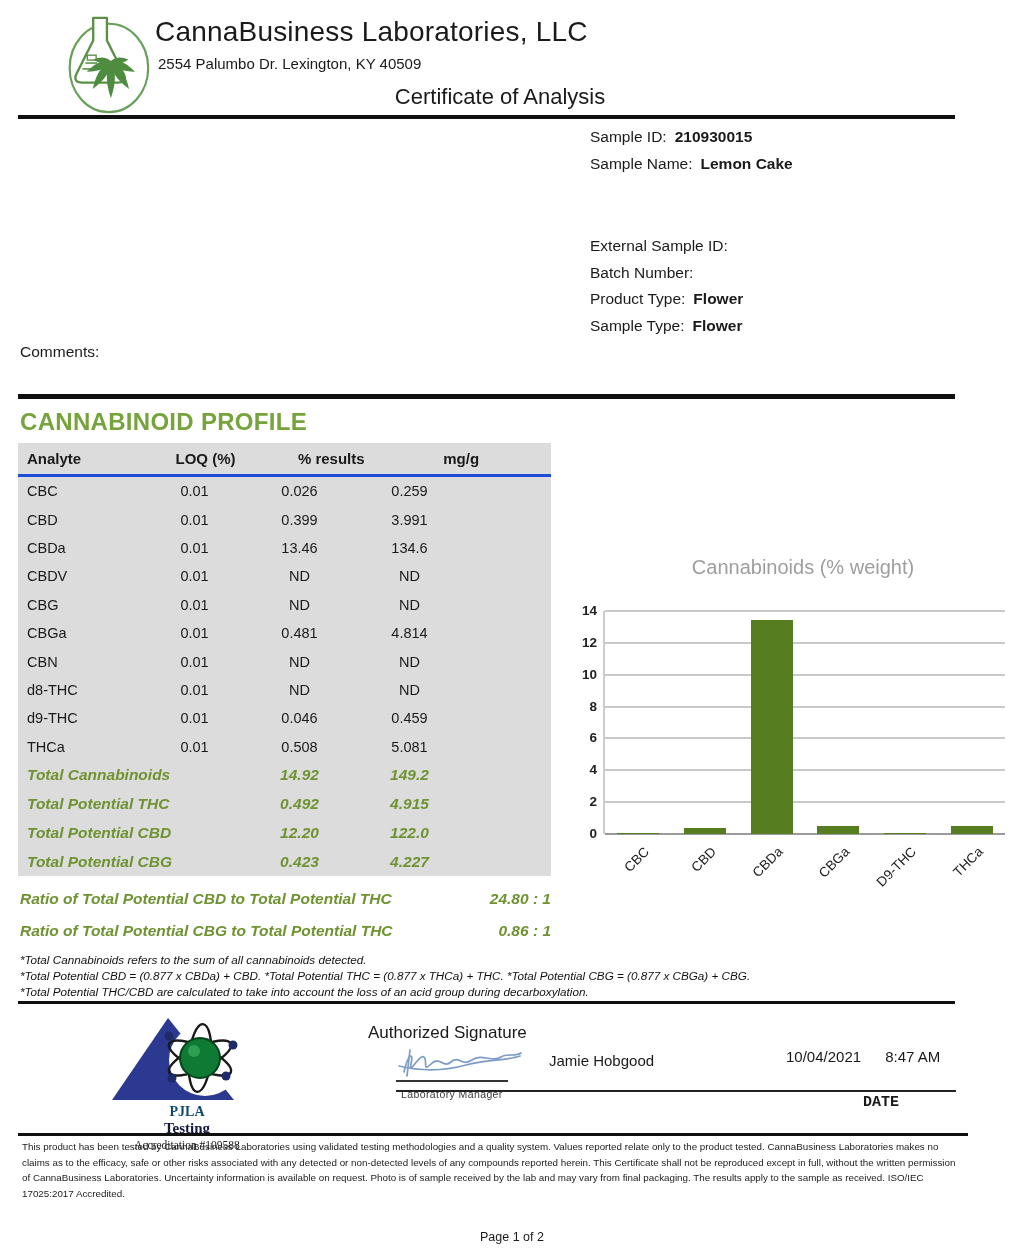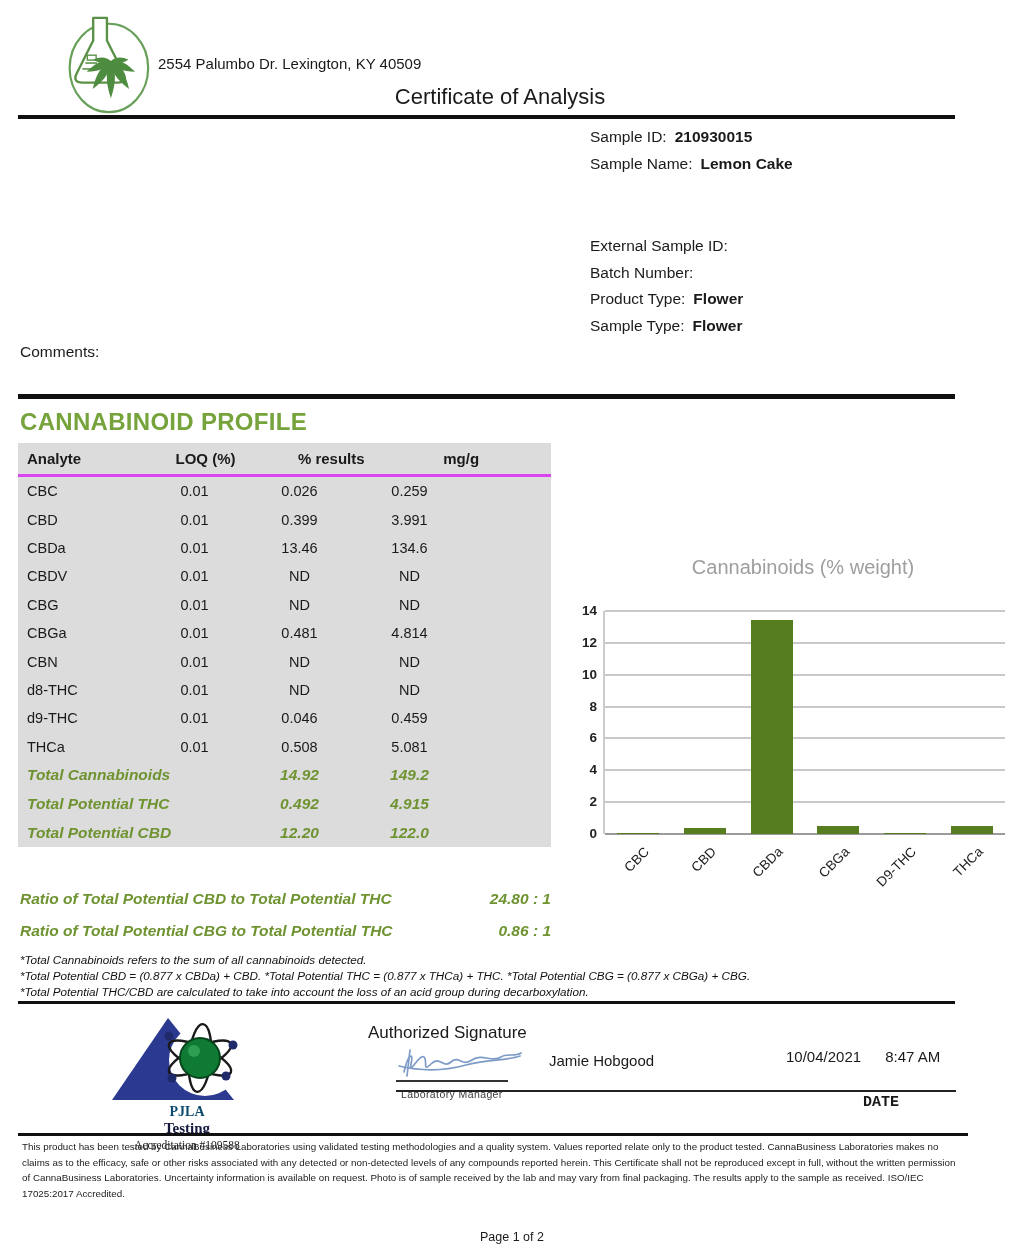--- a/index.html
+++ b/index.html
@@ -26,21 +26,21 @@
   .info-row .lbl{margin-right:8px;}
   .info-row .val{font-weight:bold;}
   .comments{position:absolute;left:20px;top:343px;font-size:15.5px;}
 
   
   .section-title{position:absolute;left:20px;top:408px;font-size:24px;font-weight:bold;color:#76a33b;letter-spacing:.3px;}
 
   
   .table{position:absolute;left:18px;top:443px;width:533px;background:#dcdcdc;font-size:14.5px;}
   .tr{display:flex;align-items:center;height:28.4px;}
-  .tr.head{height:31px;font-weight:bold;font-size:15px;border-bottom:3px solid #d946ef;gap:37px;}
+  .tr.head{height:31px;font-weight:bold;font-size:15px;border-bottom:3px solid #1d4ed8;gap:37px;}
   .td{white-space:nowrap;}
   .c1{width:110px;padding-left:9px;text-align:left;}
   .c2{width:115px;text-align:center;}
   .c3{width:95px;text-align:center;}
   .c4{width:125px;text-align:center;}
   .spacer{flex:1;}
   .tr.total{height:28.8px;color:#6f9331;font-weight:bold;font-style:italic;font-size:15.5px;}
   .tr.total .clabel{width:225px;padding-left:9px;}
 
   
@@ -100,20 +100,21 @@
       <path transform="rotate(180)" d="M0 0 C5 -9 6 -20 0 -38 C-6 -20 -5 -9 0 0 Z"></path>
       <path transform="rotate(147)" d="M0 0 C5 -8 6 -18 0 -34 C-6 -18 -5 -8 0 0 Z"></path>
       <path transform="rotate(213)" d="M0 0 C5 -8 6 -18 0 -34 C-6 -18 -5 -8 0 0 Z"></path>
       <path transform="rotate(114)" d="M0 0 C5 -7 5 -15 0 -27 C-5 -15 -5 -7 0 0 Z"></path>
       <path transform="rotate(246)" d="M0 0 C5 -7 5 -15 0 -27 C-5 -15 -5 -7 0 0 Z"></path>
       <path transform="rotate(85)" d="M0 0 C4 -5 4 -11 0 -18 C-4 -11 -4 -5 0 0 Z"></path>
       <path transform="rotate(275)" d="M0 0 C4 -5 4 -11 0 -18 C-4 -11 -4 -5 0 0 Z"></path>
       <rect x="-1.2" y="0" width="2.4" height="12"></rect>
     </g>
   </svg>
+  <div class="company">CannaBusiness Laboratories, LLC</div>
   <div class="address">2554 Palumbo Dr. Lexington, KY 40509</div>
   <div class="doc-title">Certificate of Analysis</div>
   <div class="rule r1"></div>
 
   <div class="info-block ids">
       <div class="info-row"><span class="lbl">Sample ID:</span><span class="val">210930015</span></div>
       <div class="info-row"><span class="lbl">Sample Name:</span><span class="val">Lemon Cake</span></div>
     </div>
   <div class="info-block meta">
       <div class="info-row"><span class="lbl">External Sample ID:</span><span class="val"></span></div>
@@ -214,20 +215,26 @@
         <div class="tr total">
           <div class="td clabel">Total Potential THC</div>
           <div class="td c3">0.492</div>
           <div class="td c4">4.915</div>
           <div class="td spacer"></div>
         </div>
         <div class="tr total">
           <div class="td clabel">Total Potential CBD</div>
           <div class="td c3">12.20</div>
           <div class="td c4">122.0</div>
+          <div class="td spacer"></div>
+        </div>
+        <div class="tr total">
+          <div class="td clabel">Total Potential CBG</div>
+          <div class="td c3">0.423</div>
+          <div class="td c4">4.227</div>
           <div class="td spacer"></div>
         </div>
       </div>
   </div>
 
   <div class="ratio-list">
       <div class="ratio-row">
         <span class="rlabel">Ratio of Total Potential CBD to Total Potential THC</span>
         <span class="rvalue">24.80 : 1</span>
       </div>

